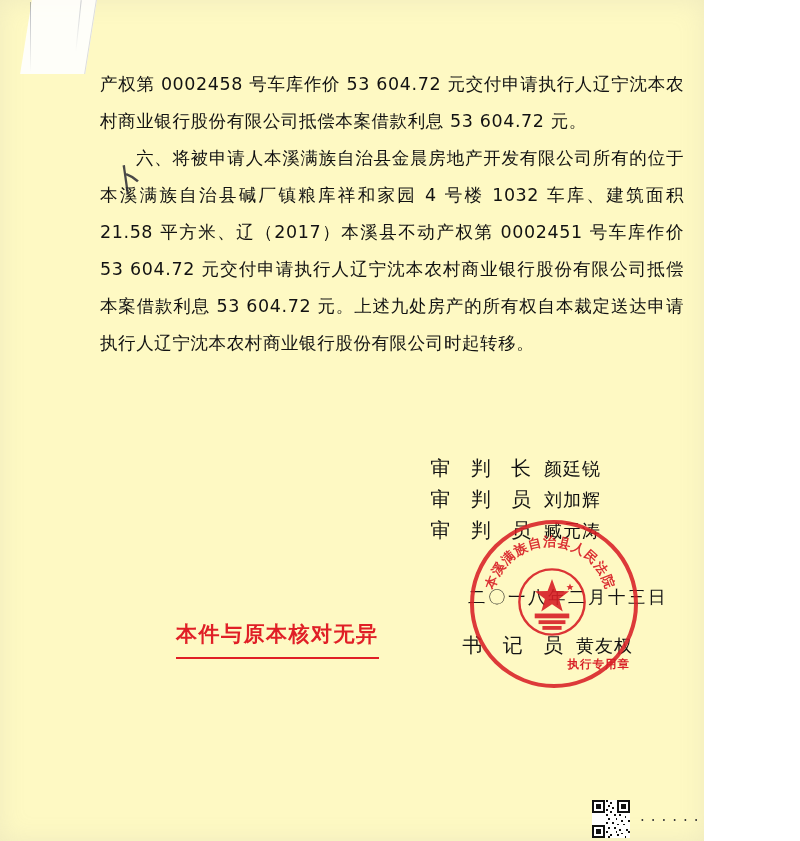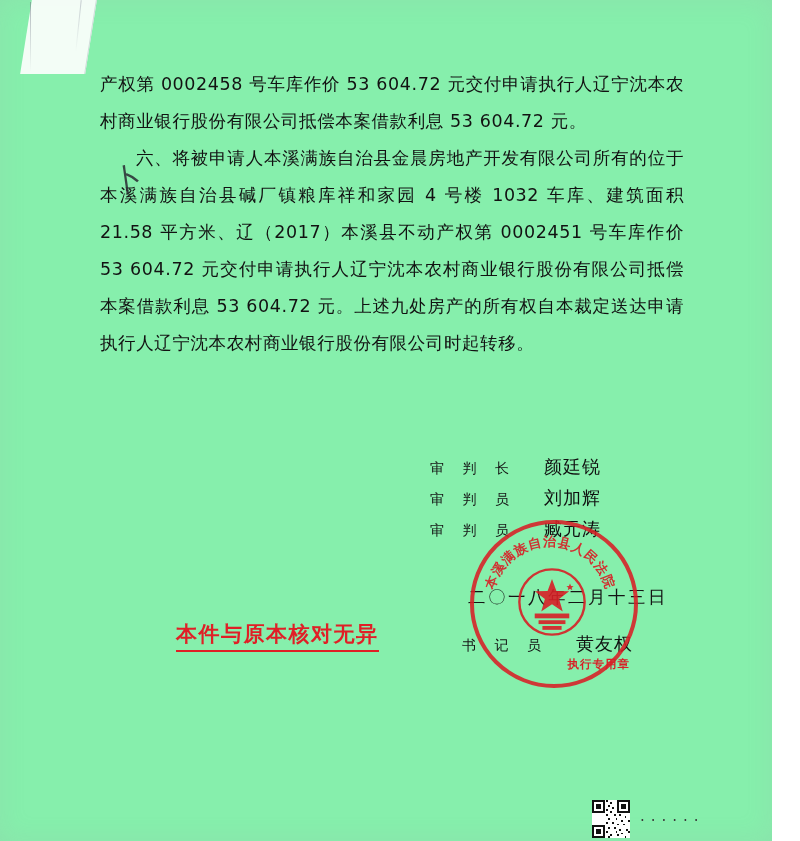--- a/index.html
+++ b/index.html
@@ -13,23 +13,23 @@
     position: relative;
     font-family: "DejaVu Sans", "Liberation Sans", sans-serif;
     overflow: hidden;
   }
 
   
   #scan-page {
     position: absolute;
     left: 0;
     top: 0;
-    width: 772px;
+    width: 704px;
     height: 841px;
-    background: #86efac;
+    background: #fef9c3;
     overflow: hidden;
   }
 
   
   #scan-page::before {
     content: "";
     position: absolute;
     left: 0; top: 0; right: 0; bottom: 0;
     box-shadow: inset 0 0 26px rgba(160,160,170,0.16);
     pointer-events: none;
@@ -108,26 +108,27 @@
     left: 430px;
     top: 455px;
     width: 260px;
   }
   .sig-row {
     display: flex;
     align-items: baseline;
     height: 31px;
   }
   .sig-label {
-    font-size: 14px;
+    font-size: 20px;
     color: #141414;
     letter-spacing: 7px;
     width: 108px;
     white-space: nowrap;
     font-family: "DejaVu Sans", "Liberation Sans", sans-serif;
+    text-align: right;
   }
   .sig-name {
     font-family: "DejaVu Serif", "Liberation Serif", serif;
     font-size: 18px;
     font-weight: 400;
     color: #101010;
     letter-spacing: 1px;
     margin-left: 6px;
     white-space: nowrap;
   }
@@ -211,21 +212,21 @@
   #verify-stamp {
     position: absolute;
     left: 176px;
     top: 620px;
     font-family: "DejaVu Serif", "Liberation Serif", serif;
     font-size: 21px;
     font-weight: 700;
     color: #e01f26;
     letter-spacing: 1.5px;
     border-bottom: 2.5px solid #e01f26;
-    padding-bottom: 2px;
+    padding-bottom: 9px;
     white-space: nowrap;
   }
 
   
   #qr-code {
     position: absolute;
     left: 592px;
     top: 800px;
     width: 38px;
     height: 38px;

